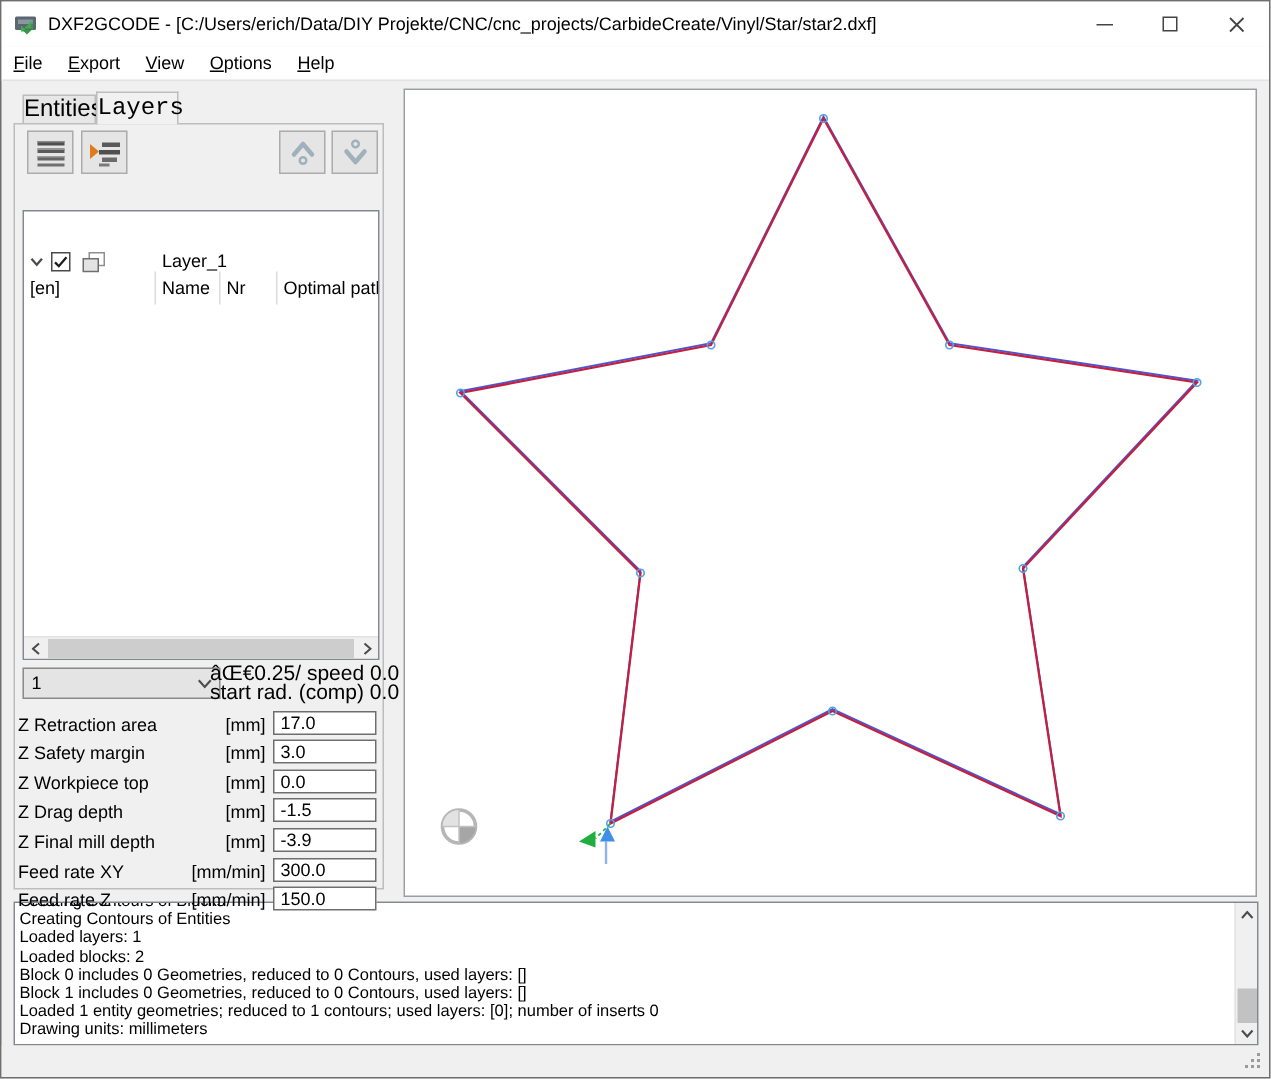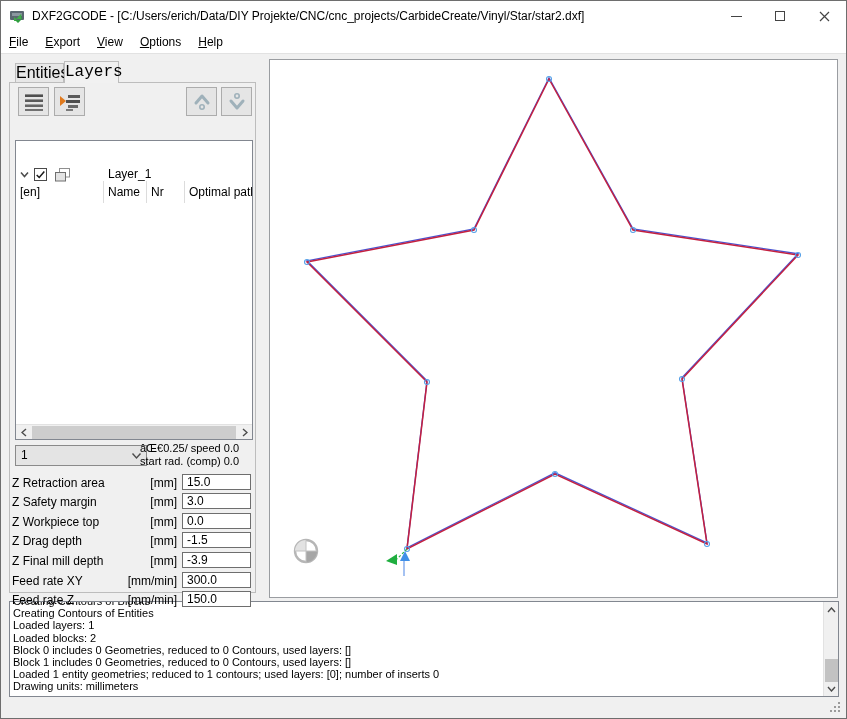--- a/index.html
+++ b/index.html
@@ -52,21 +52,21 @@
 
   
   .hscroll { position:absolute; left:0; right:0; bottom:0; height:15px; background:#f0f0f0; border-top:1px solid #e2e2e2; }
   .hs-arrow { position:absolute; top:0; width:15px; height:15px; display:flex; align-items:center; justify-content:center; color:#555; font-size:9px; }
   .hs-left { left:0; } .hs-right { right:0; }
   .hs-thumb { position:absolute; left:16px; right:16px; top:1px; height:13px; background:#cdcdcd; }
 
   
   .combo { position:absolute; left:5px; top:362px; width:132px; height:21px; background:#e4e4e4; border:1px solid #8a8a8a; line-height:19px; padding-left:5px; }
   .combo-arrow { position:absolute; right:4px; top:6px; }
-  .tool-info { position:absolute; left:130px; top:359px; width:113px; text-align:left; font-size:11px; line-height:13px; white-space:nowrap; }
+  .tool-info { position:absolute; left:130px; top:359px; width:113px; text-align:center; font-size:14px; line-height:13px; white-space:nowrap; }
 
   
   .params { position:absolute; left:2px; top:387px; width:241px; }
   .param-row { display:flex; height:19.6px; align-items:flex-end; }
   .param-label { width:170px; display:flex; justify-content:space-between; align-items:center; padding-right:5px; font-size:12px; white-space:nowrap; }
   .param-input { width:69px; border:1px solid #6e6e6e; background:#fff; display:flex; align-items:center; padding-left:4px; font-size:12px; }
   .param-row + .param-row .param-input { margin-top:-1px; }
 
   
   .canvas { position:absolute; left:268px; top:58px; width:569px; height:539px; background:#fff; border:1px solid #9a9da1; }
@@ -208,21 +208,21 @@
         <div>âŒ€0.25/ speed 0.0</div>
         <div>start rad. (comp) 0.0</div>
       </div>
 
       <div class="params">
         <div class="param-row">
           <div class="param-label">
               <span>Z Retraction area</span>
               <span>[mm]</span>
             </div>
-          <div class="param-input">15.0</div>
+          <div class="param-input">17.0</div>
         </div>
         <div class="param-row">
           <div class="param-label">
               <span>Z Safety margin</span>
               <span>[mm]</span>
             </div>
           <div class="param-input">3.0</div>
         </div>
         <div class="param-row">
           <div class="param-label">

